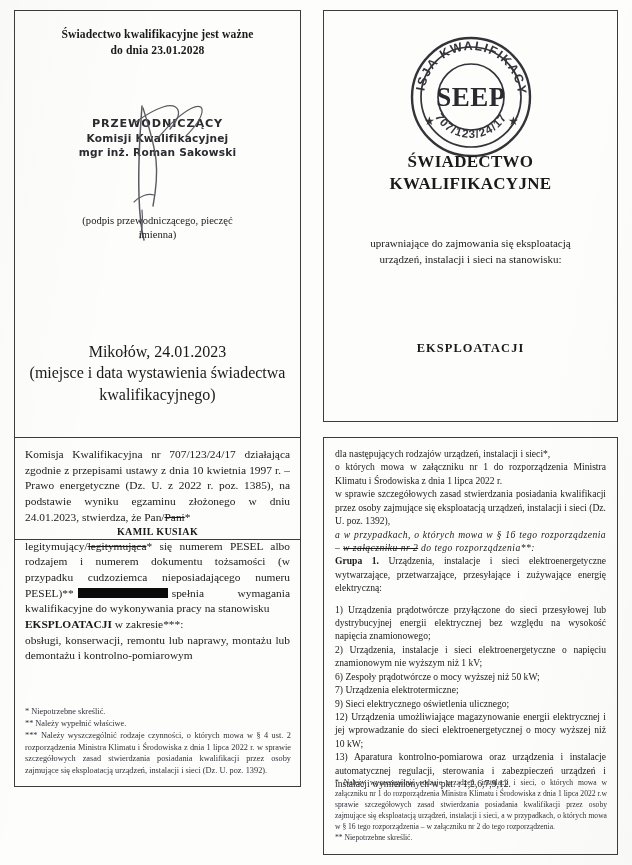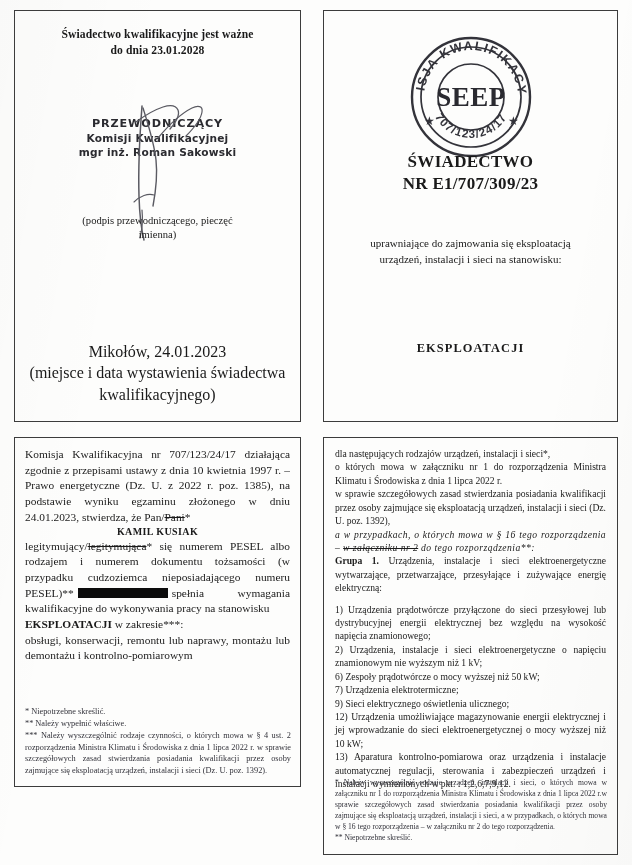--- a/index.html
+++ b/index.html
@@ -26,21 +26,21 @@
   }
 
   .panel {
     position: absolute;
     border: 1px solid #3c3c3c;
     background: transparent;
     box-sizing: border-box;
   }
 
   
-  #panel-top-left     { left: 14px;  top: 10px;  width: 287px; height: 412px; }
+  #panel-top-left     { left: 14px;  top: 10px;  width: 287px; height: 530px; }
   #panel-top-right    { left: 323px; top: 10px;  width: 295px; height: 412px; }
   #panel-bottom-left  { left: 14px;  top: 437px; width: 287px; height: 350px; }
   #panel-bottom-right { left: 323px; top: 437px; width: 295px; height: 418px; }
 
   
   .ctr   { text-align: center; }
   .just  { text-align: justify; text-justify: inter-word; }
   .b     { font-weight: bold; }
   .strike{ text-decoration: line-through; }
 
@@ -237,21 +237,21 @@
       <text font-family="'Liberation Sans', sans-serif" font-size="11.5" font-weight="bold" fill="#33333a" letter-spacing="1.1">
         <textPath href="#arcBottom" startOffset="50%" text-anchor="middle">707/123/24/17</textPath>
       </text>
       <text x="17" y="92" font-size="12" fill="#33333a">★</text>
       <text x="101" y="92" font-size="12" fill="#33333a">★</text>
       <text x="64" y="73" text-anchor="middle" font-family="'Liberation Serif', serif" font-size="27" font-weight="bold" letter-spacing="0.5" fill="#2a2a30">SEEP</text>
     </svg>
 
     <div class="cert-title ctr">
       <div>ŚWIADECTWO</div>
-      <div>NR E1/707/309/23</div>
+      <div>KWALIFIKACYJNE</div>
     </div>
 
     <div class="cert-sub ctr">
       <div>uprawniające do zajmowania się eksploatacją</div>
       <div>urządzeń, instalacji i sieci na stanowisku:</div>
     </div>
 
     <div class="scope ctr">EKSPLOATACJI</div>
 
   </div>

